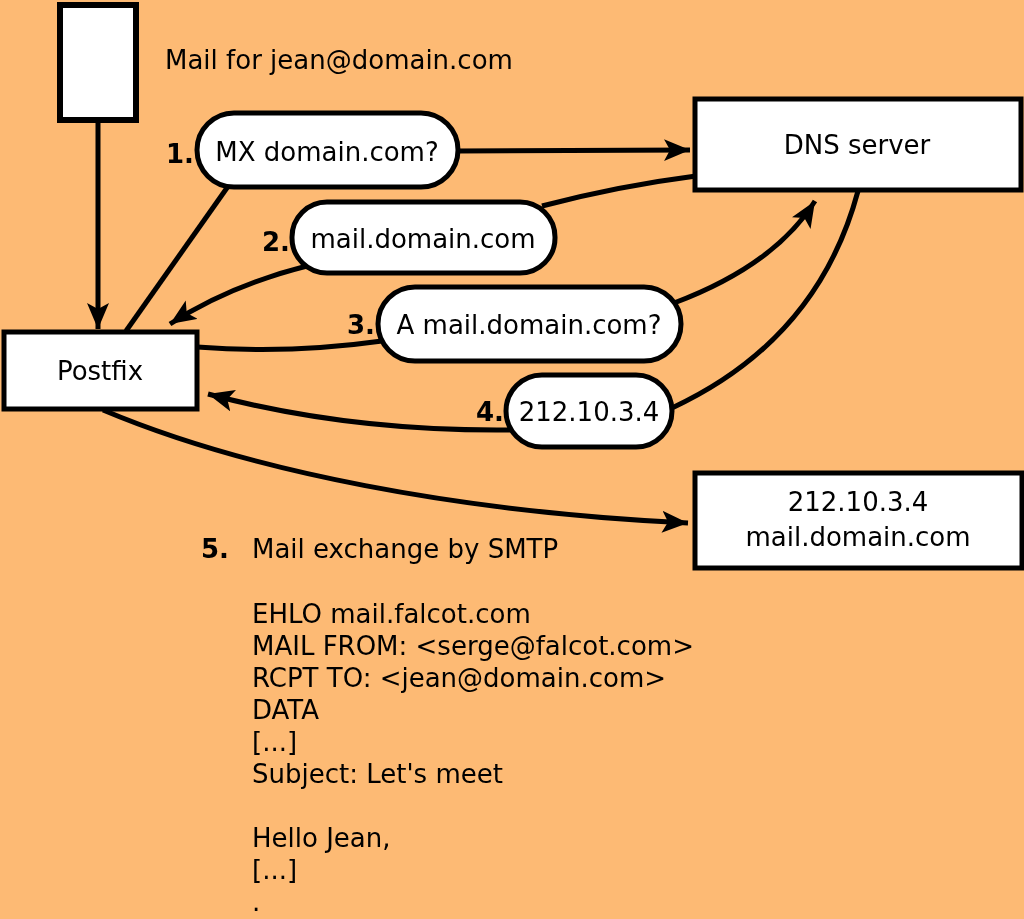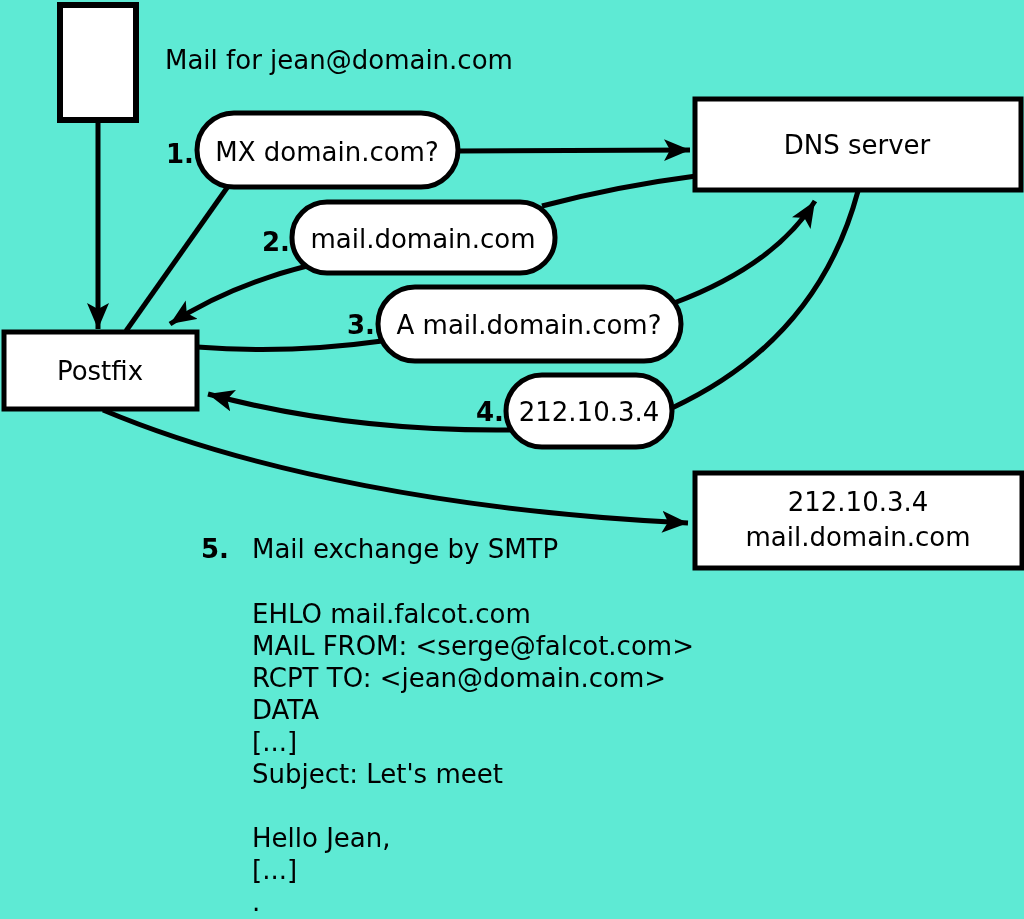--- a/index.html
+++ b/index.html
@@ -4,21 +4,21 @@
 <style>
   html, body {
     margin: 0;
     padding: 0;
     background: #ffffff;
   }
   .stage {
     position: relative;
     width: 1024px;
     height: 919px;
-    background: #5eead4;
+    background: #fdba74;
     overflow: hidden;
   }
   svg {
     display: block;
   }
   svg text {
     font-family: "DejaVu Sans", sans-serif;
     font-size: 26px;
     fill: #000000;
   }

